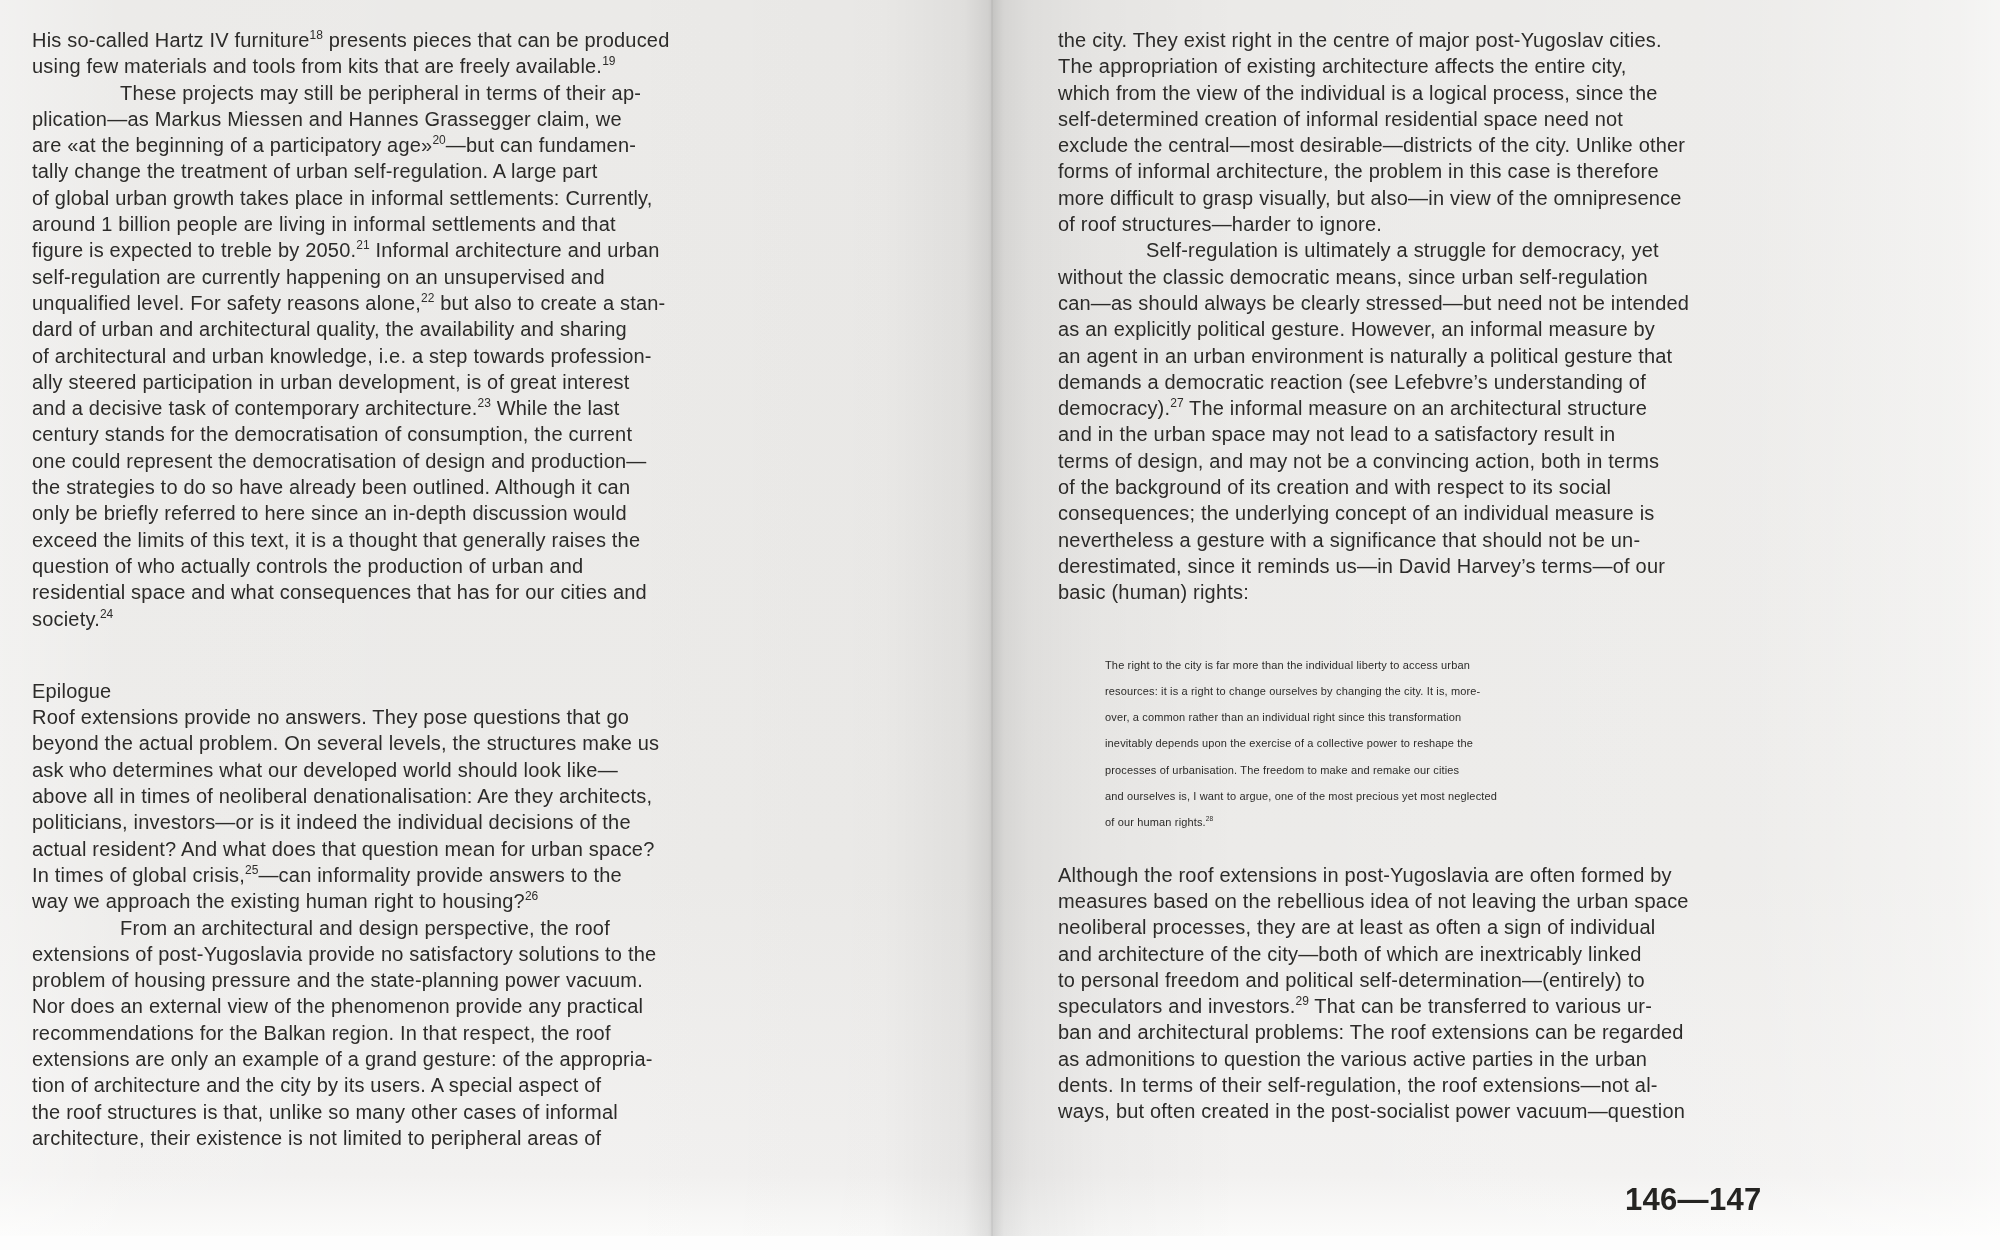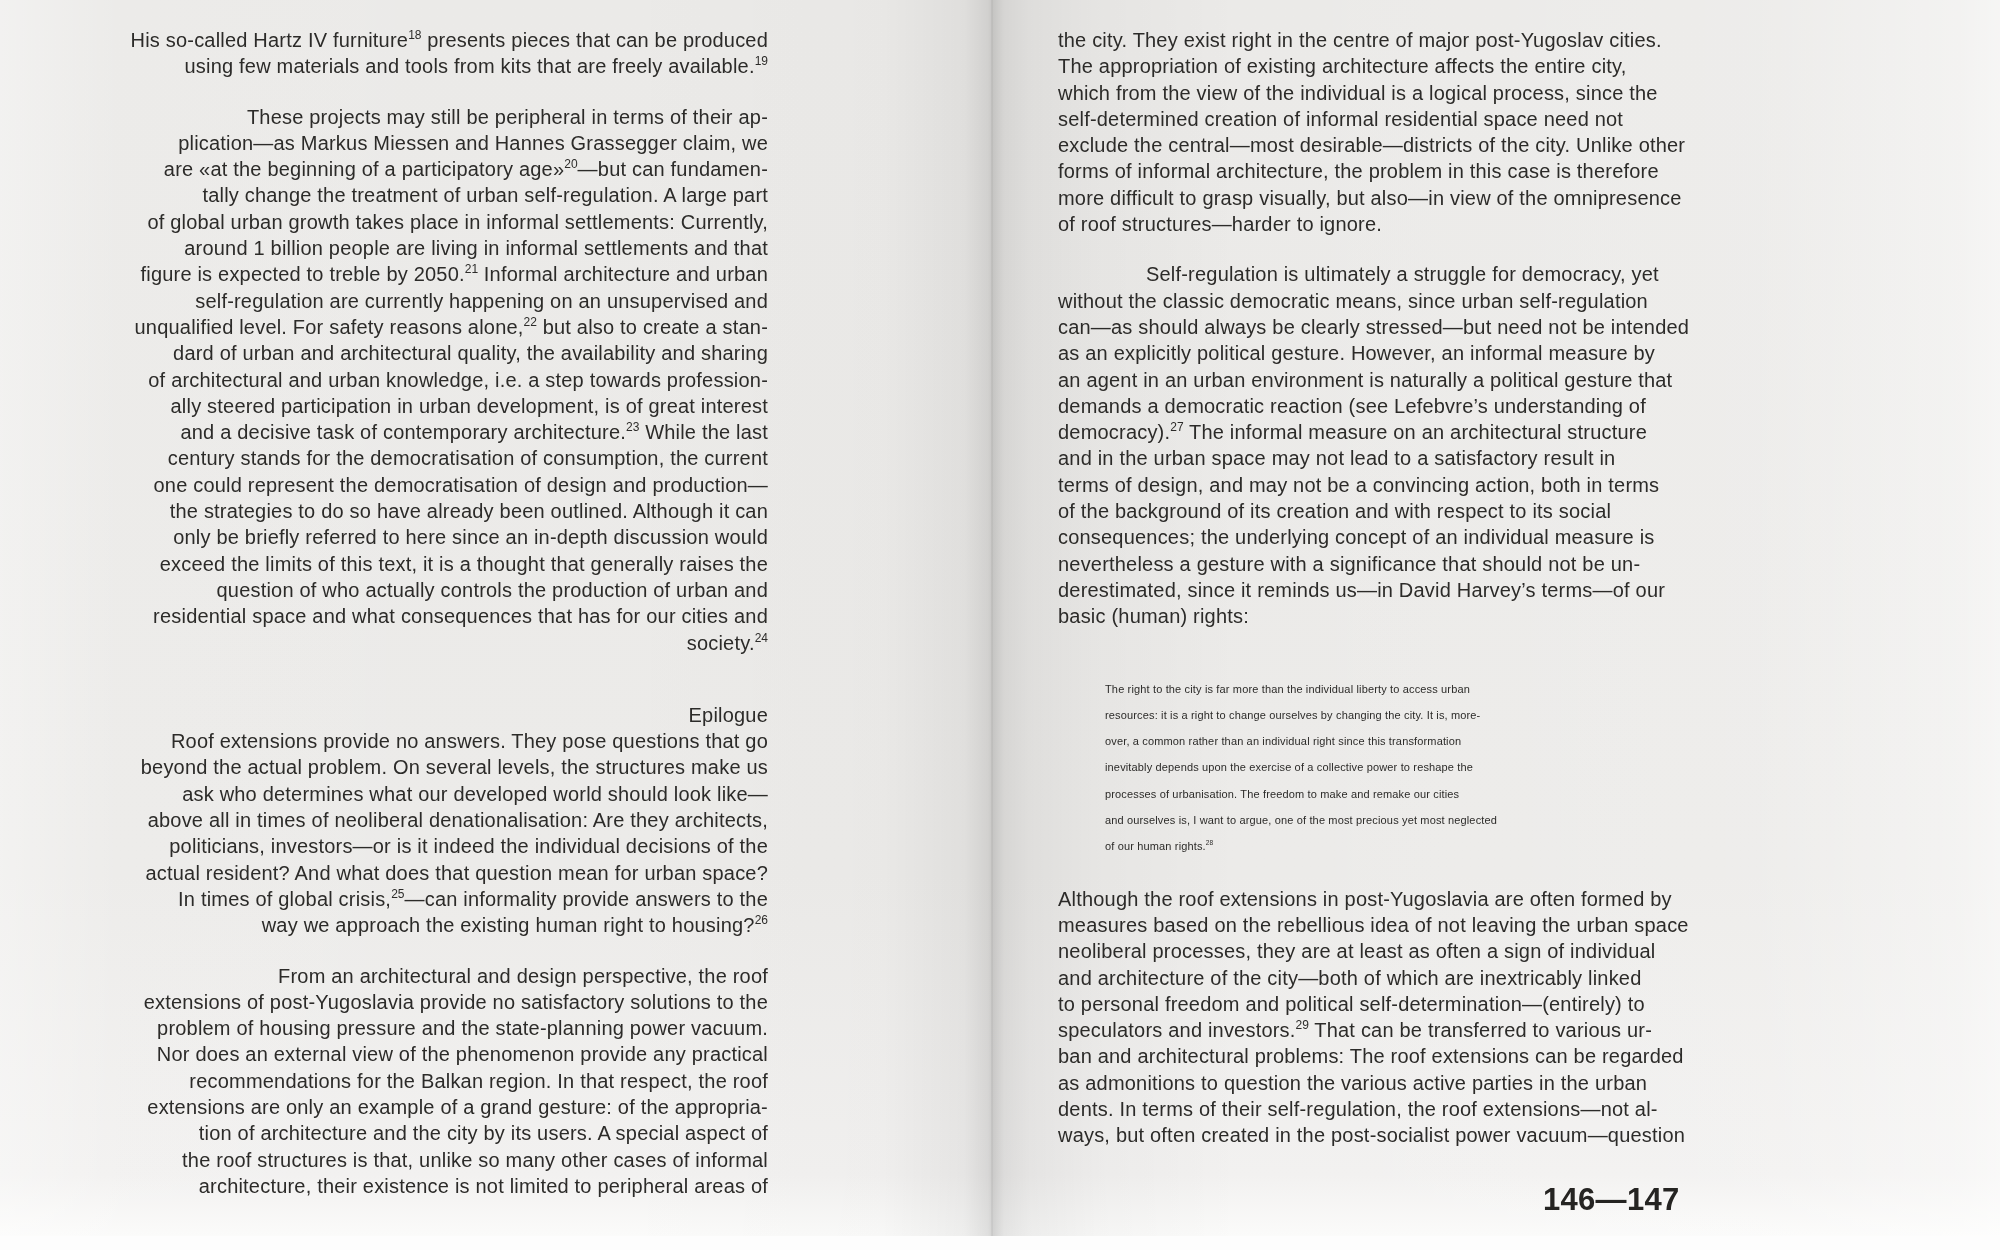--- a/index.html
+++ b/index.html
@@ -35,31 +35,31 @@
     background:rgba(0,0,0,0.045);pointer-events:none;
   }
   .bottom-edge{
     position:absolute;left:0;right:0;bottom:0;height:14px;
     background:#fdfdfd;pointer-events:none;
   }
   .page-text{
     position:absolute;top:27px;
     font-size:20px;line-height:26.3px;letter-spacing:0.2px;
   }
-  .page-text.left-col{left:48px;width:720px;text-align:right;}
+  .page-text.left-col{left:32px;width:720px;}
   .page-text.right-col{left:1058px;width:724px;}
   .line{white-space:nowrap;}
-  .first-indent{text-indent:88px;margin-top:24px;}
+  .first-indent{text-indent:88px;}
   .block.heading{font-weight:normal;}
   .block.spacer{height:46px;}
   .block.spacer.small{height:26px;}
   .block.quote{padding-left:47px;font-size:11px;letter-spacing:0.15px;}
   sup{font-size:60%;line-height:0;vertical-align:super;letter-spacing:0;}
   .page-number{
-    position:absolute;left:1543px;top:1182px;
+    position:absolute;left:1625px;top:1182px;
     font-size:31px;font-weight:bold;letter-spacing:0.3px;color:#252422;
   }
 </style>
 </head>
 <body>
 
 <div class="spread">
   <div class="gutter-shading"></div>
   <div class="page-edge-line"></div>
   <div class="bottom-edge"></div>

